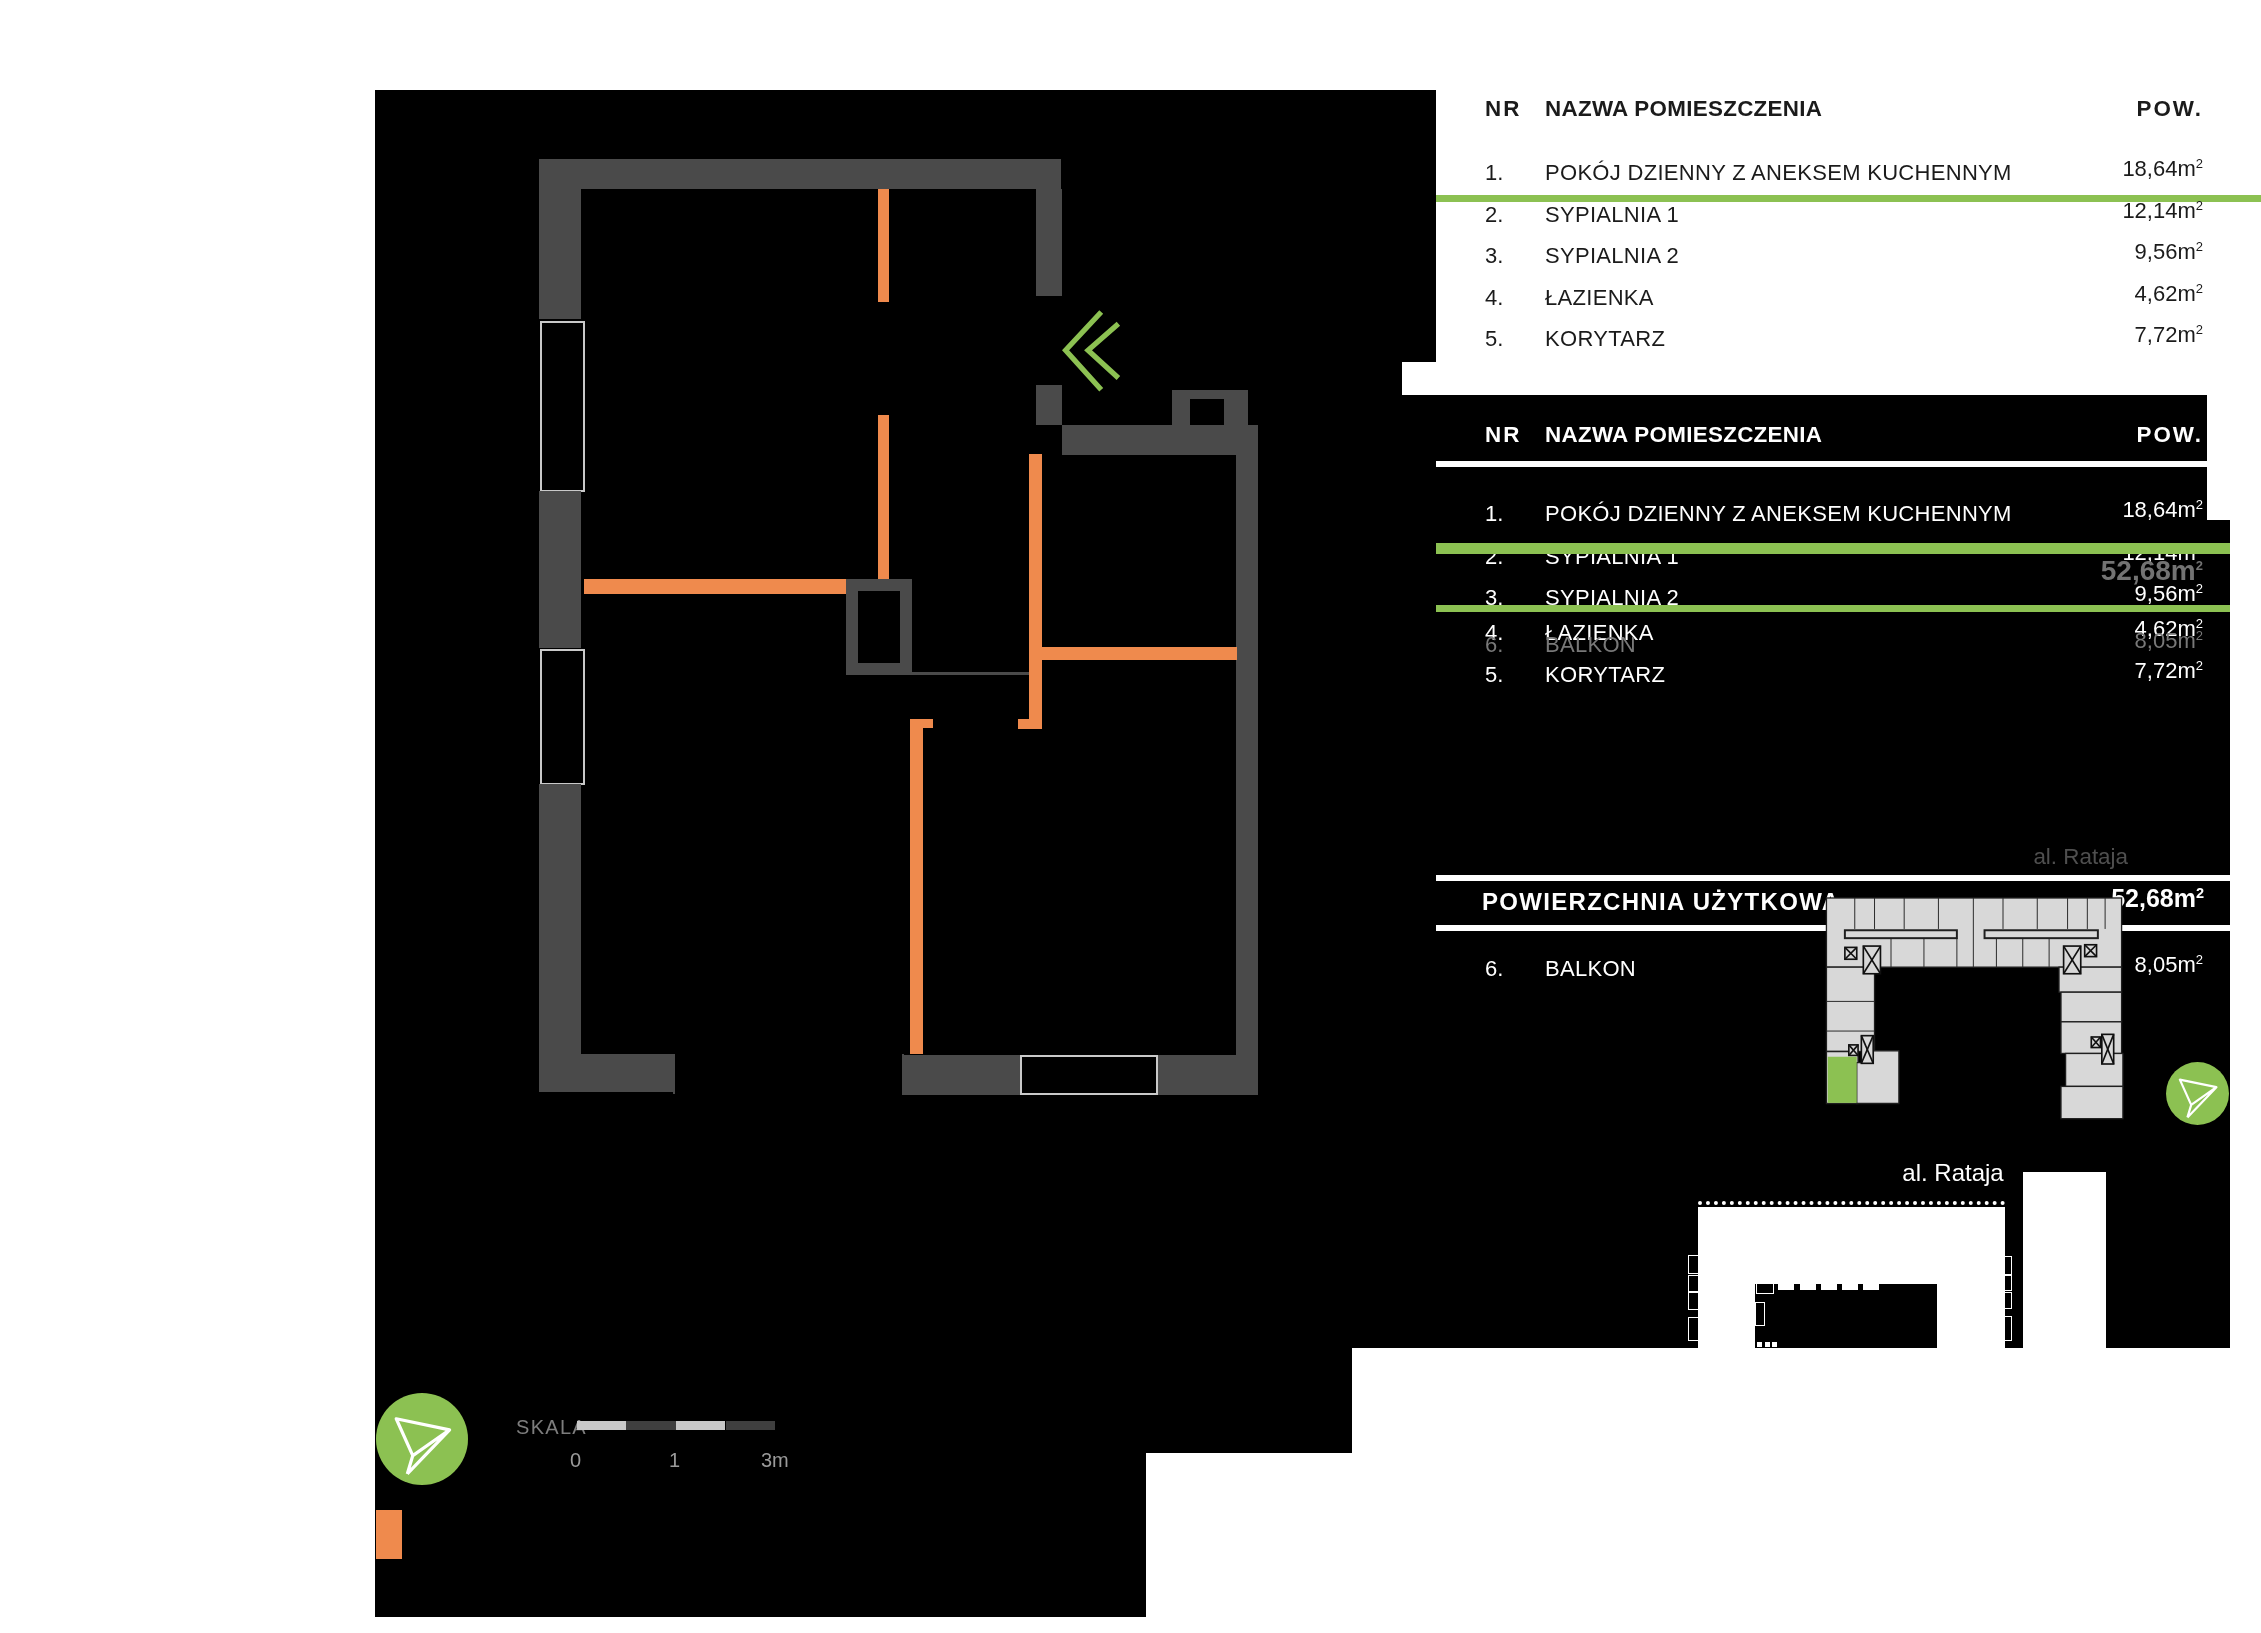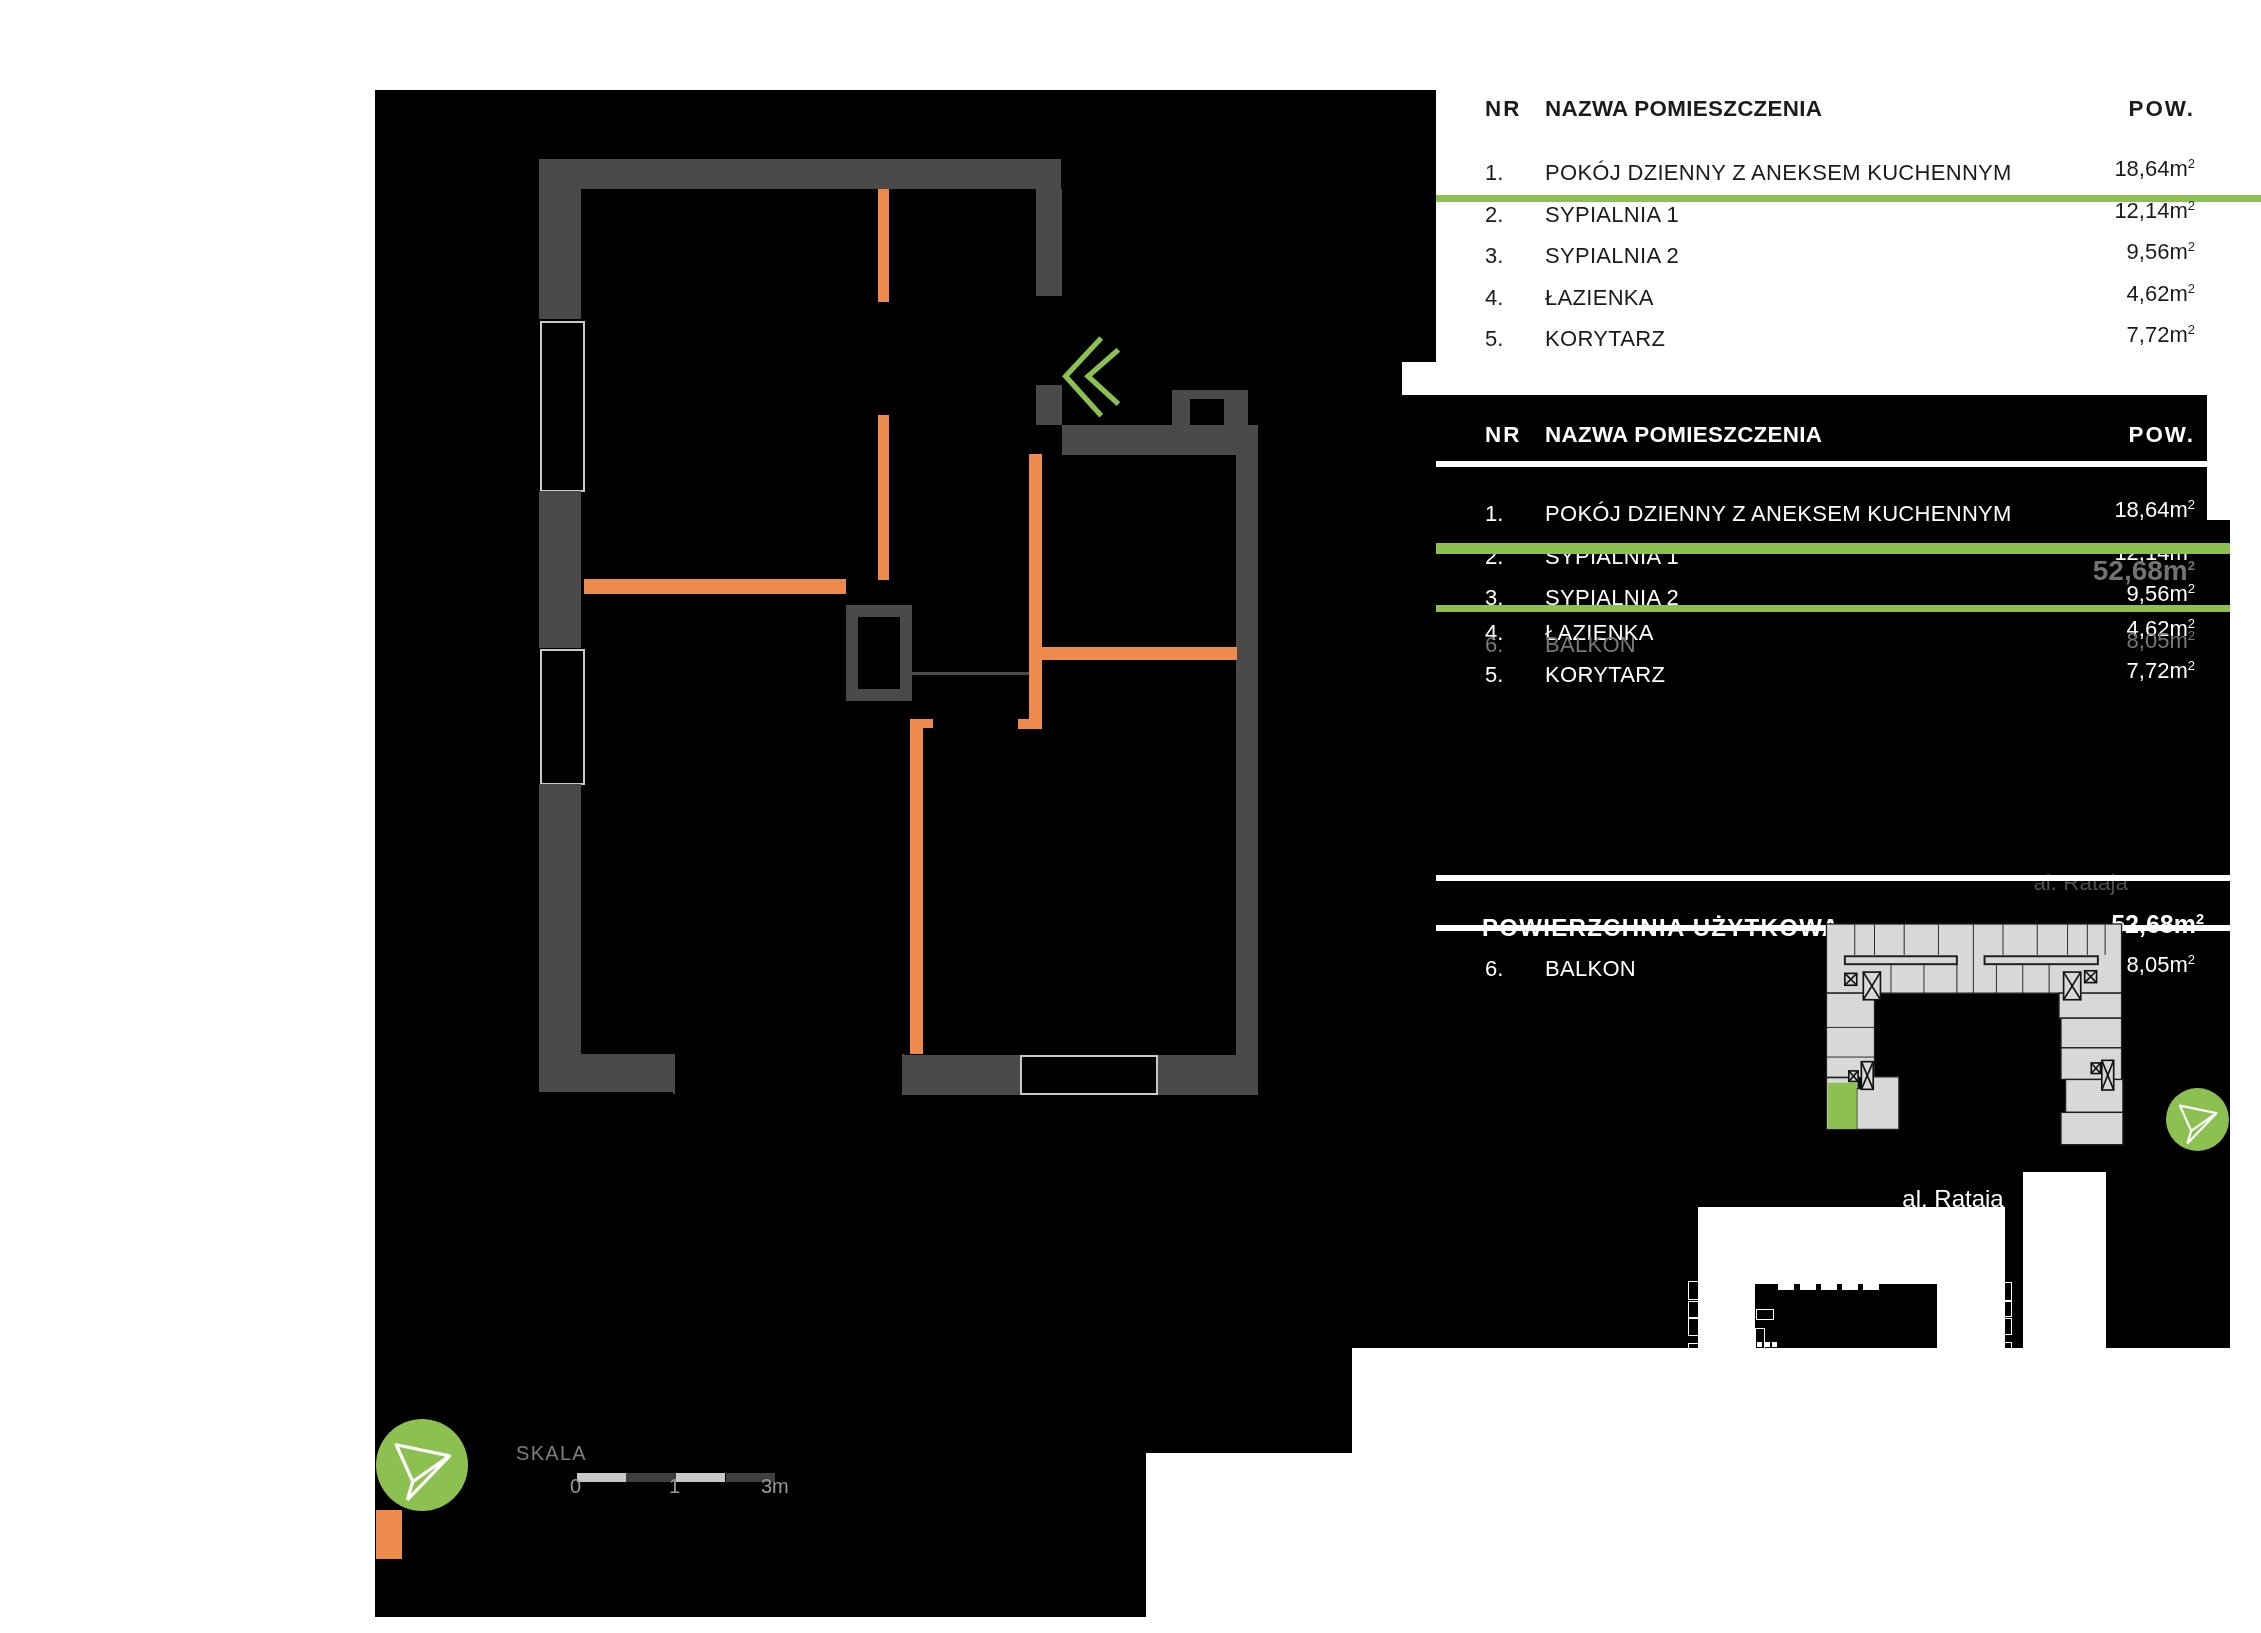--- a/index.html
+++ b/index.html
@@ -1,30 +1,30 @@
 <!DOCTYPE html>
 <html style="font-size:10.5px"><head>
 <meta charset="utf-8">
 <style>
   html,body{margin:0;padding:0;background:#ffffff;}
   #page{position:relative;width:2261px;height:1634px;background:#ffffff;overflow:hidden;
         font-family:"Liberation Sans",sans-serif;}
-  .abs{position:absolute;margin-top:26px;}
+  .abs{position:absolute;}
   .blk{position:absolute;background:#000000;}
   .wht{position:absolute;background:#ffffff;}
   .wall{position:absolute;background:#4a4a4a;}
   .owall{position:absolute;background:#ef8a4d;}
   .win{position:absolute;background:#000;border:2px solid #c9c9c9;box-sizing:border-box;}
   .grule{position:absolute;background:#8cc152;}
   .wrule{position:absolute;background:#ffffff;}
   
   .trow{position:absolute;left:1436px;width:767px;height:26px;font-size:22px;}
   .c-nr{position:absolute;left:49px;top:0;}
   .c-name{position:absolute;left:109px;top:0;letter-spacing:0.3px;}
-  .c-val{position:absolute;right:8px;top:-4px;white-space:nowrap;}
+  .c-val{position:absolute;right:0;top:-4px;white-space:nowrap;}
   .c-val sup{font-size:13px;}
   .t-light{color:#1b1b1b;}
   .t-dark{color:#ffffff;}
   .thead{position:absolute;left:1436px;width:767px;font-size:22.4px;font-weight:bold;letter-spacing:2px;}
   .ghost{color:#737373;}
   .small-gray{color:#9a9a9a;font-size:20px;}
   svg{display:block;}
 </style>
 </head>
 <body>

